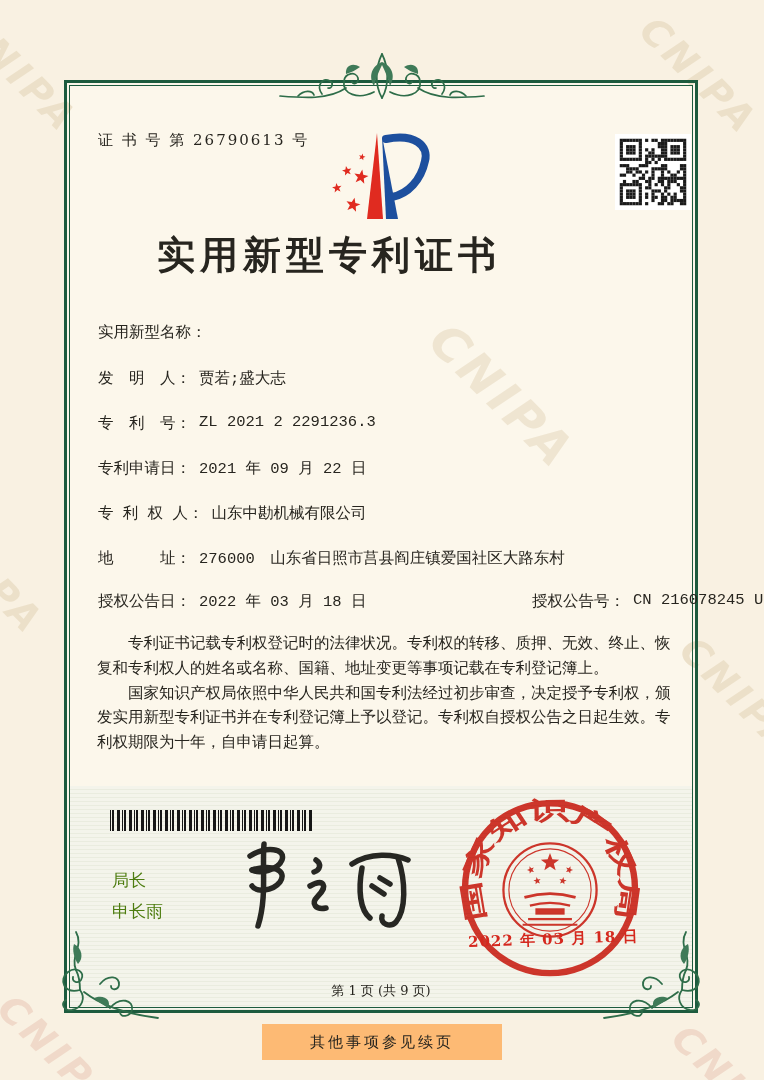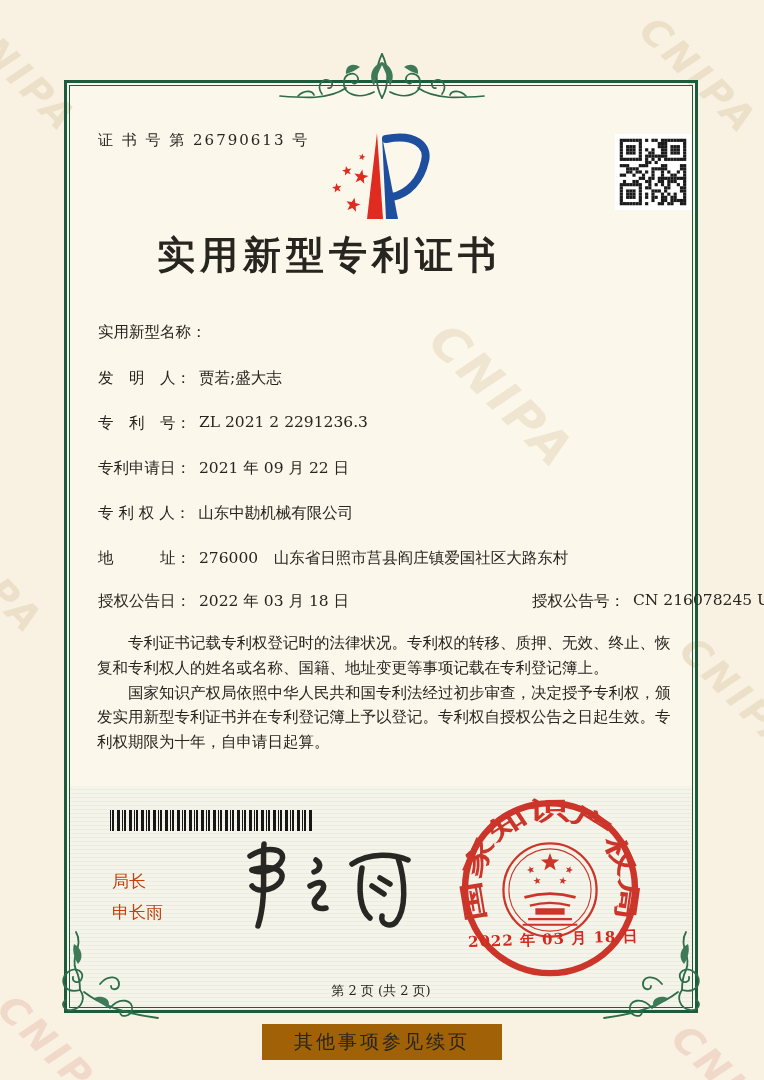--- a/index.html
+++ b/index.html
@@ -19,39 +19,39 @@
   .wm.pink{color:#f0d9c9;}
   
   .frame{left:64px;top:80px;width:634px;height:933px;border:3px solid #1d5b3e;box-sizing:border-box;z-index:2;}
   .frame::after{content:'';position:absolute;inset:2px;border:1px solid #1d5b3e;}
   .content{z-index:3;}
   .orn{z-index:4;}
   
   .cert-no{left:98px;top:131px;font-size:15px;letter-spacing:2px;}
   .title{left:64px;top:230px;width:530px;text-align:center;font-size:38px;font-weight:bold;letter-spacing:5px;}
   
-  .row{left:98px;font-size:15.5px;white-space:pre;display:flex;}
+  .row{left:98px;font-size:15.5px;white-space:pre;display:flex;font-family:Liberation Mono, monospace;}
   .row .lab{margin-right:8px;}
   .grant-no{left:394px;top:0;position:absolute;display:flex;white-space:pre;margin-left:40px;}
   
   .paras{left:97px;top:631px;width:576px;font-size:15.5px;line-height:1.6;}
   .paras p{margin:0;text-indent:2em;}
   
   .signer{left:112px;top:866px;font-size:17px;line-height:1.85;
-          font-family:Liberation Sans, sans-serif;color:#c2410c;}
+          font-family:Liberation Mono, monospace;color:#4d7c0f;}
   .sig-svg{left:212px;top:836px;}
   
   .seal{left:455px;top:798px;z-index:3;opacity:.93;mix-blend-mode:multiply;}
   .seal-date{left:468px;top:930px;font-size:15px;font-weight:bold;color:#d5281e;
              letter-spacing:1px;z-index:4;transform:rotate(-2deg);white-space:pre;}
   
   .page-info{left:64px;top:982px;width:634px;text-align:center;font-size:13px;z-index:3;}
-  .note-strip{left:262px;top:1024px;width:240px;height:36px;background:#a16207;
+  .note-strip{left:262px;top:1024px;width:240px;height:36px;background:#fdba74;
               display:flex;align-items:center;justify-content:center;z-index:3;
-              font-size:19px;letter-spacing:3px;}
+              font-size:15px;letter-spacing:3px;}
   .bar-svg{left:110px;top:810px;z-index:3;}
   .qr-svg{left:615px;top:134px;z-index:3;background:#ffffff;}
   svg{display:block;}
 </style>
 </head>
 <body>
 
 <svg width="0" height="0" style="position:absolute">
   <defs>
     <g id="star5">
@@ -483,14 +483,14 @@
     <use href="#star5" transform="translate(118,90) scale(0.42) rotate(10)" fill="#d5281e"></use>
     <path d="M76,108 Q104,100 132,108" stroke="#d5281e" stroke-width="3" fill="none"></path>
     <path d="M82,117 Q104,111 126,117" stroke="#d5281e" stroke-width="2.5" fill="none"></path>
     <rect x="88" y="120" width="32" height="7" fill="#d5281e"></rect>
     <path d="M80,132 L128,132" stroke="#d5281e" stroke-width="2.5"></path>
     <path d="M74,138 L134,138" stroke="#d5281e" stroke-width="2"></path>
   </g>
 </svg>
 <div class="abs seal-date">2022 年 03 月 18 日</div>
 
-<div class="abs page-info">第 2 页 (共 2 页)</div>
+<div class="abs page-info">第 1 页 (共 9 页)</div>
 <div class="abs note-strip">其他事项参见续页</div>
 
 </body></html>

